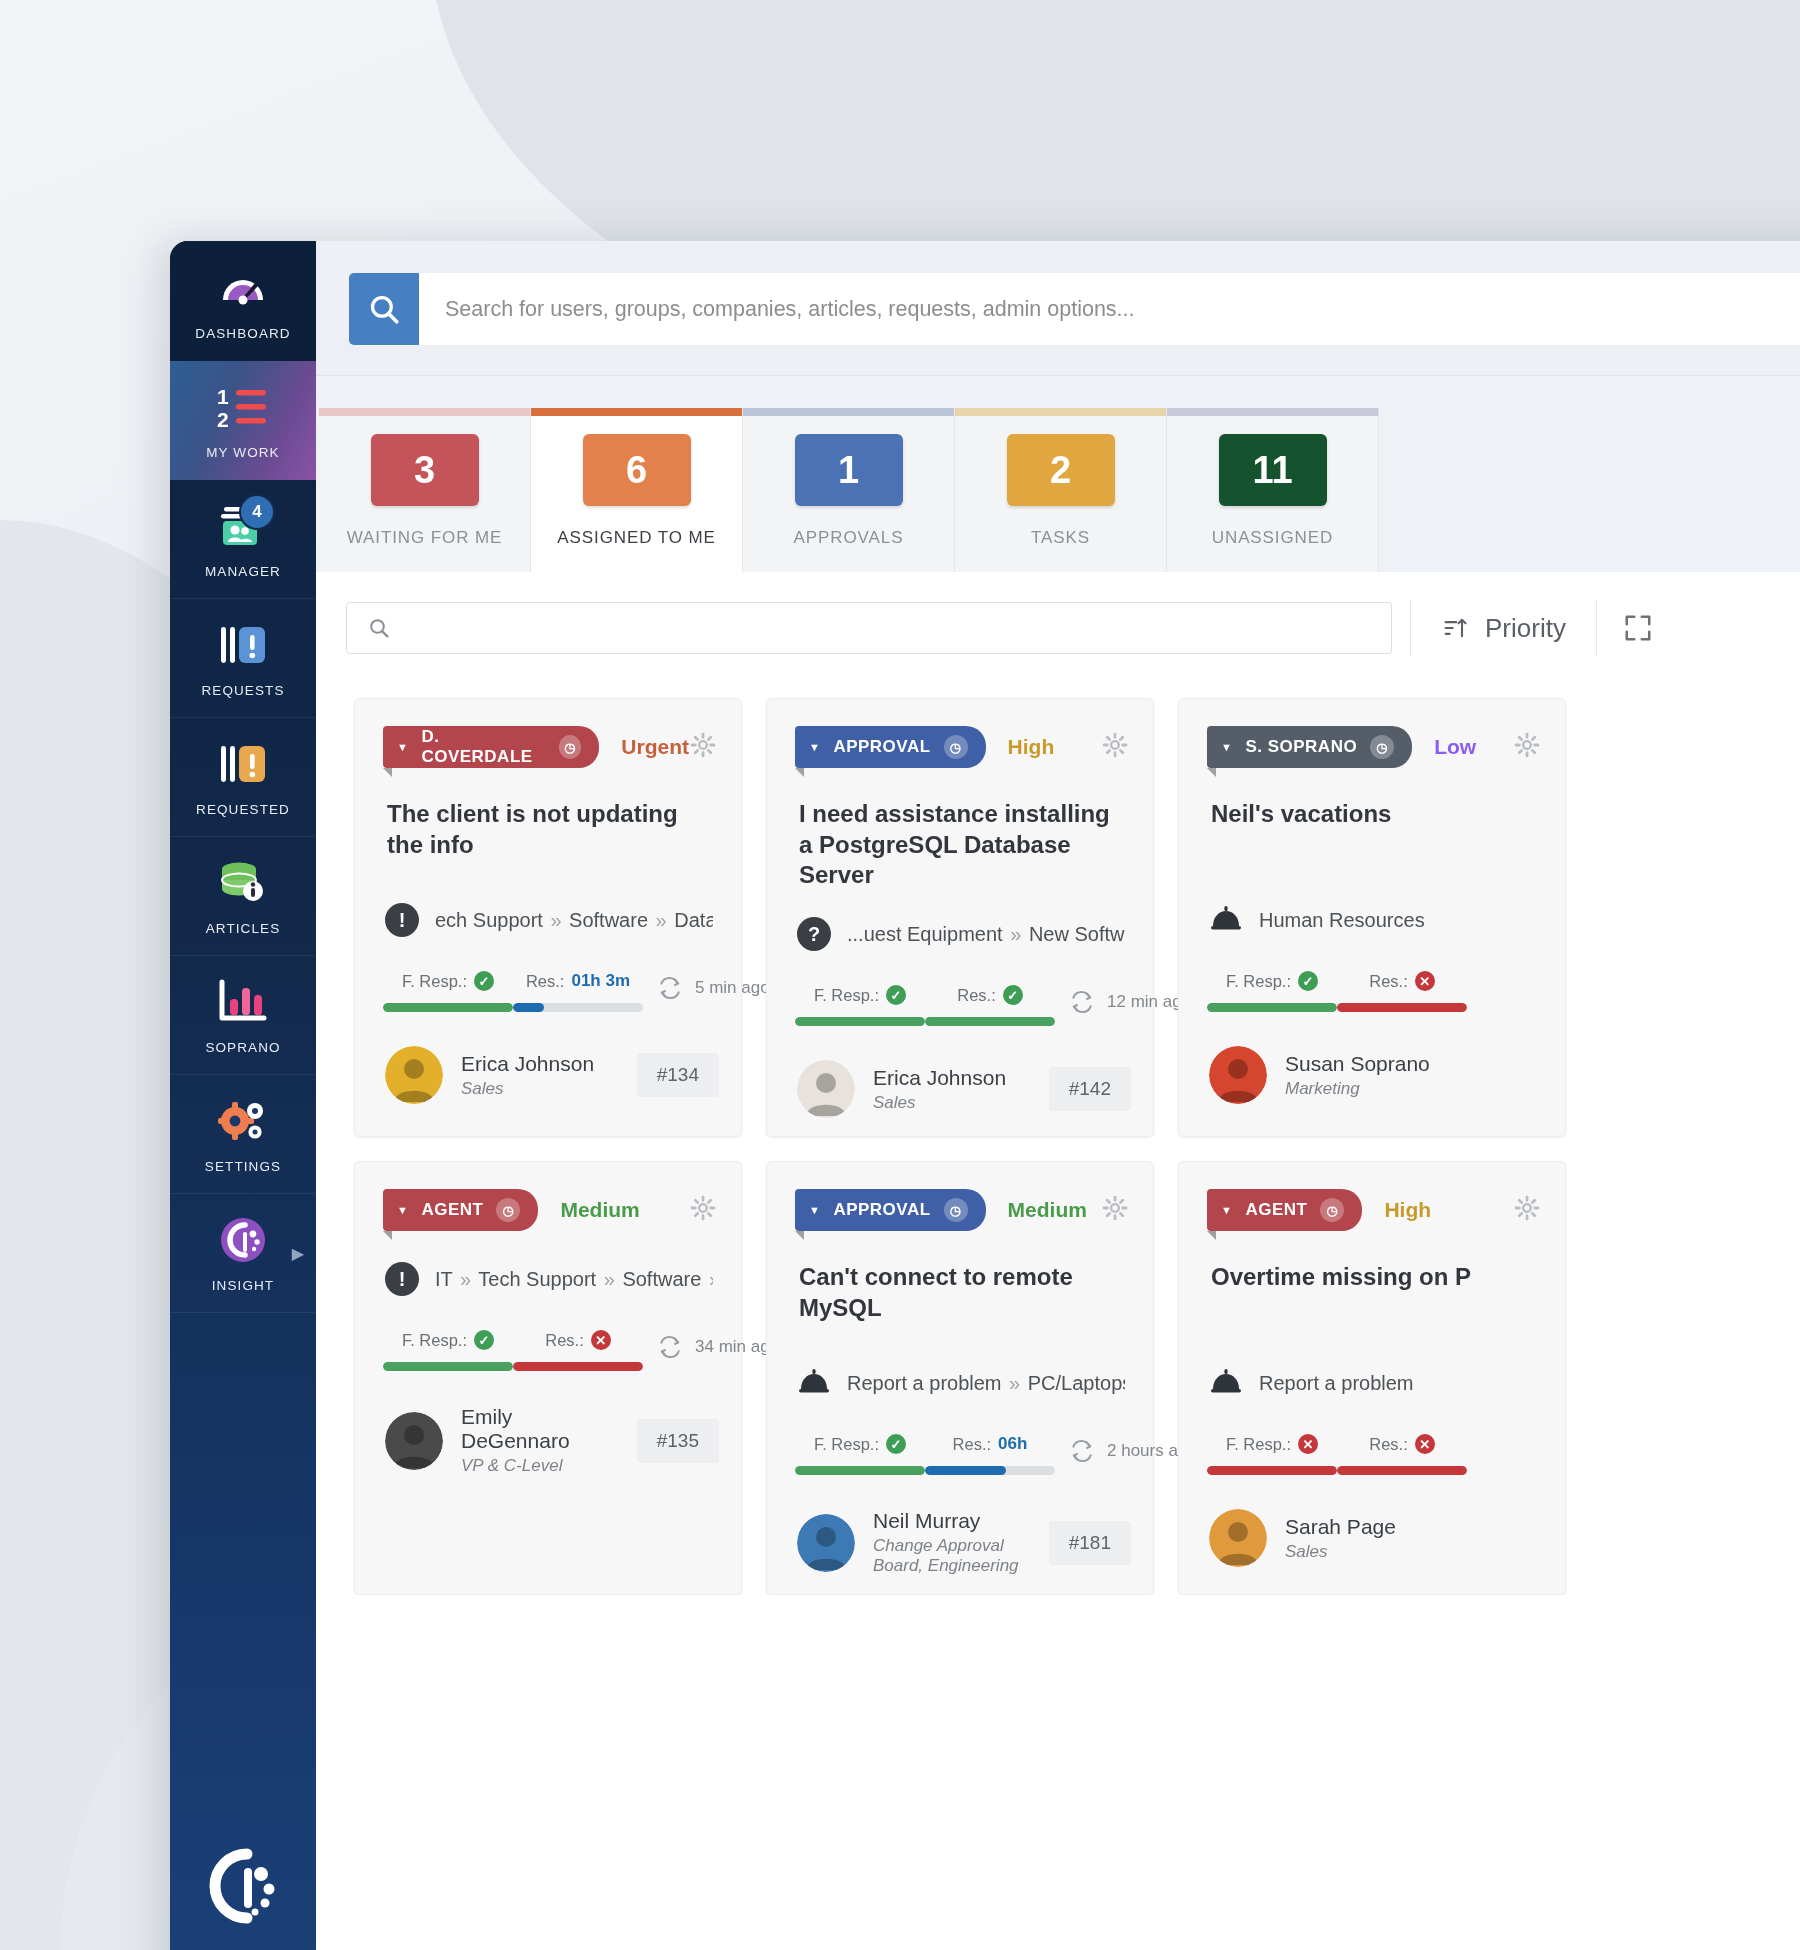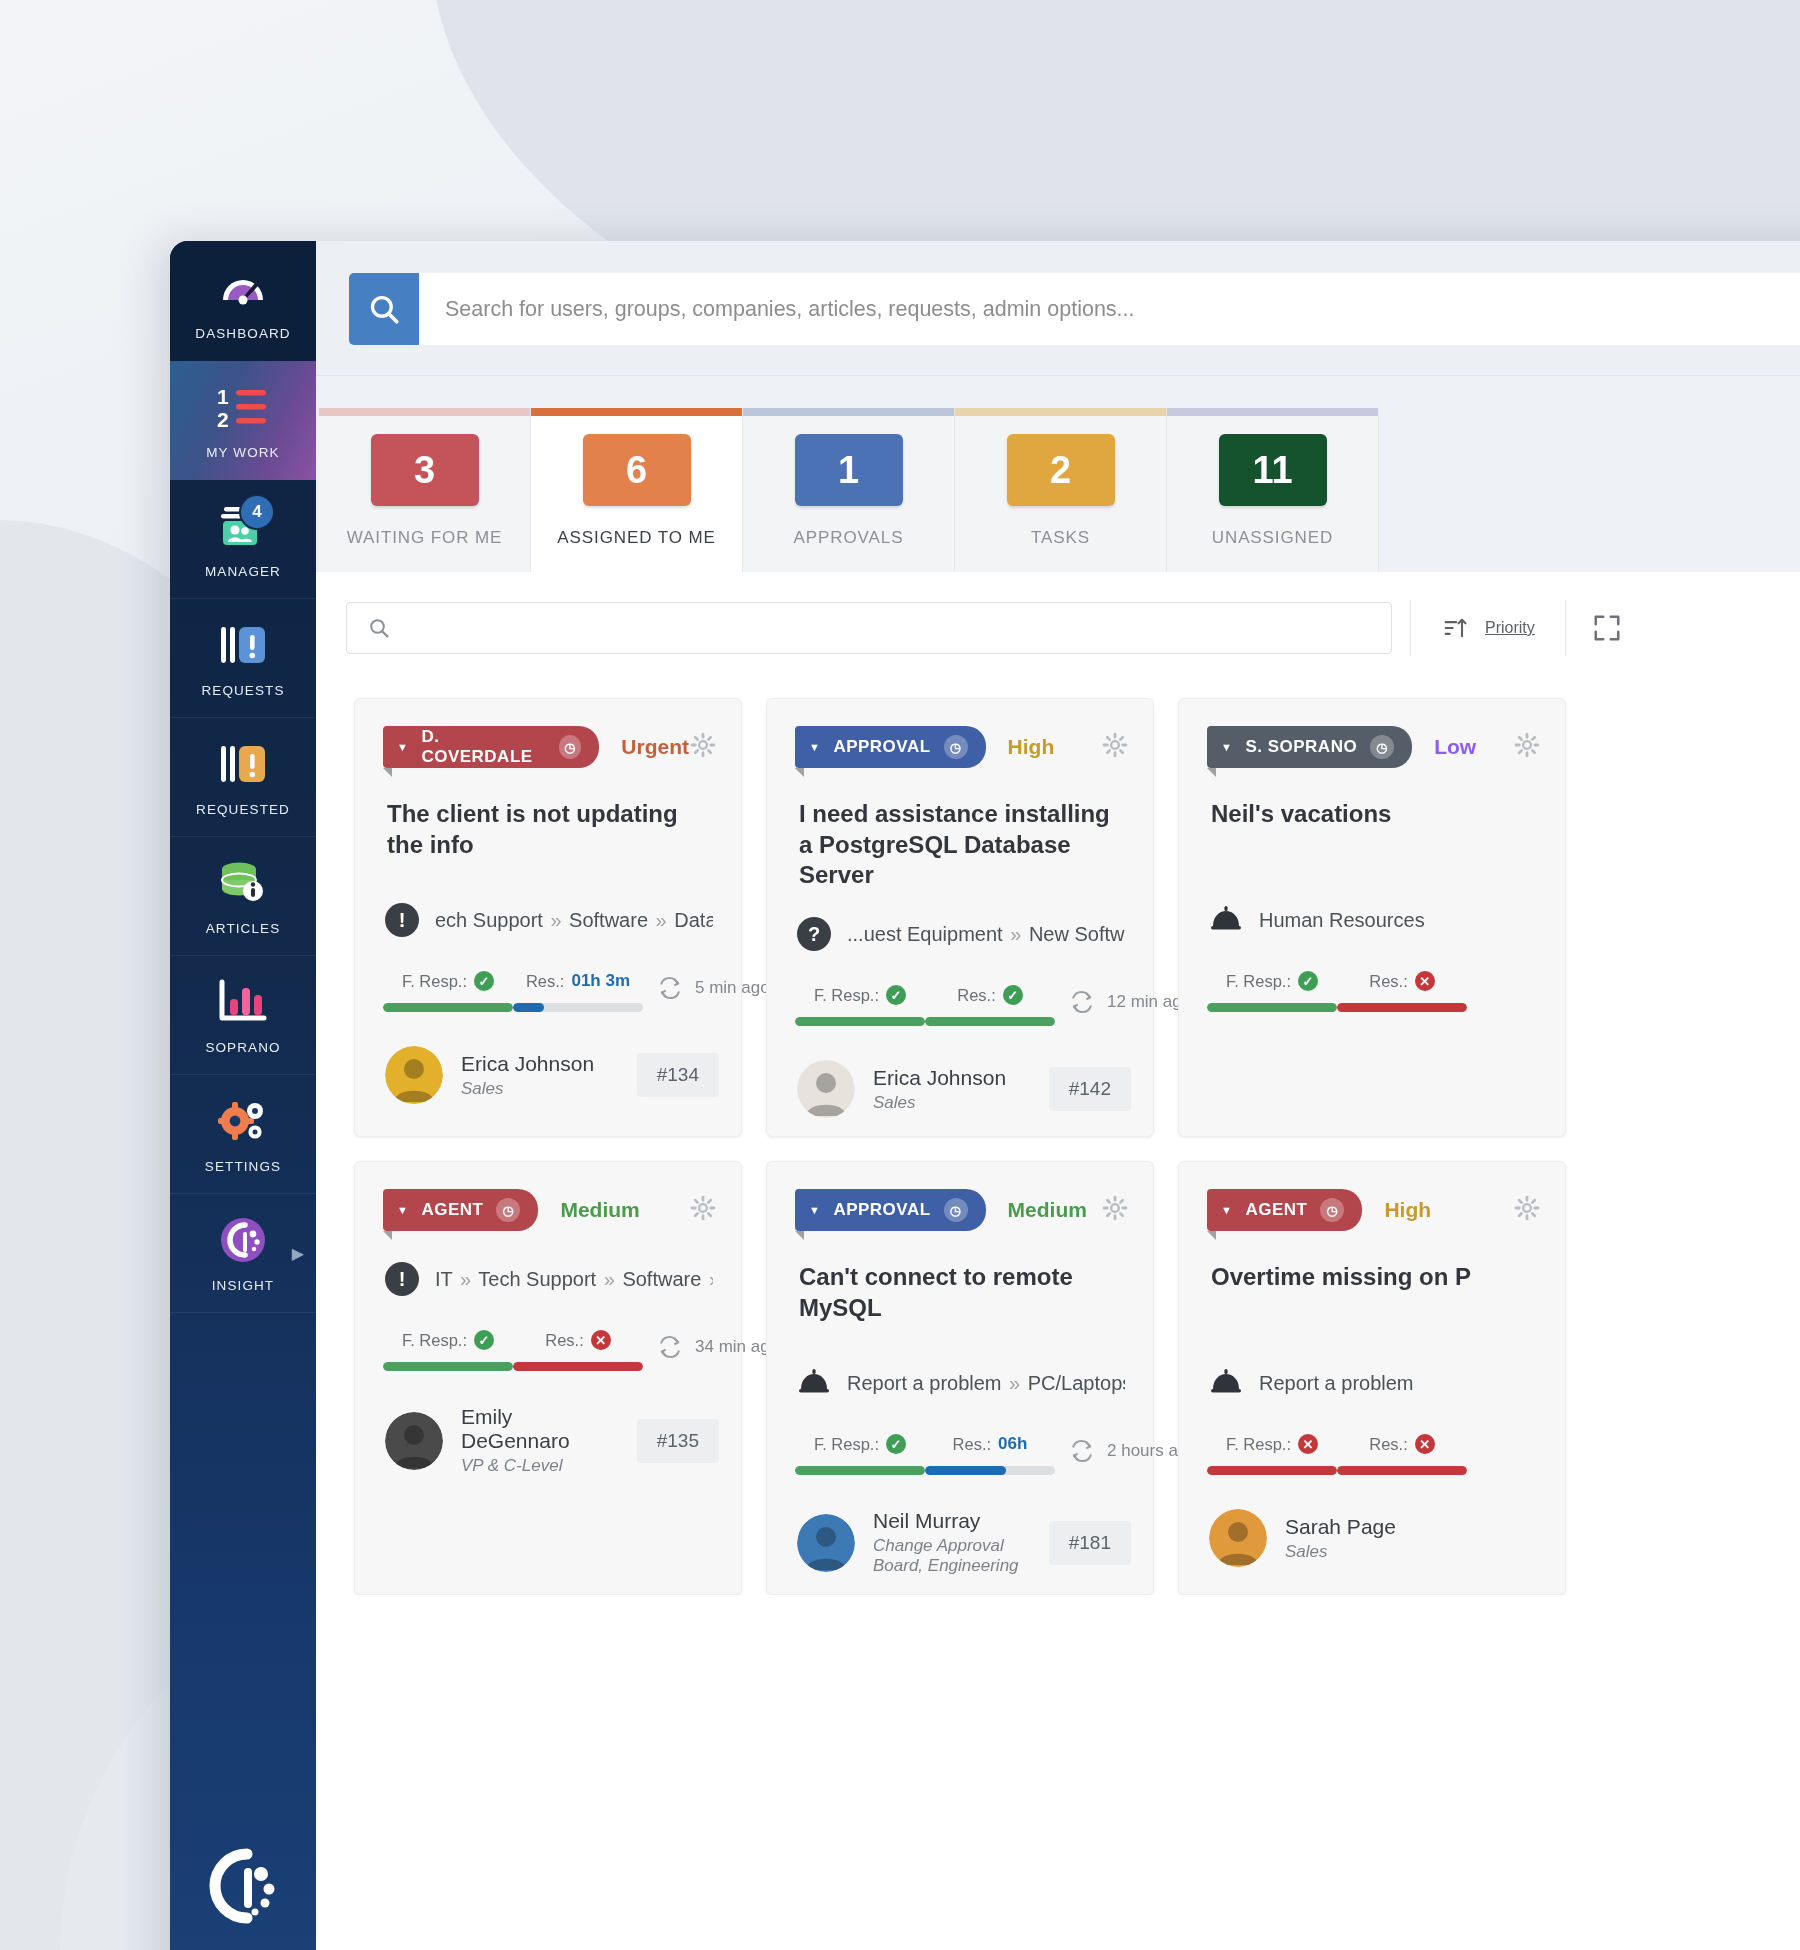--- a/index.html
+++ b/index.html
@@ -148,21 +148,21 @@
   .filter-search input {
     border: none; outline: none; flex:1; font-size: 18px; margin-left: 14px;
     font-family: "Liberation Sans", sans-serif;
   }
   .sort-btn {
     display:flex; align-items:center; gap: 16px;
     padding: 0 30px; height: 56px;
     border-left: 1px solid #e3e6ea; border-right: 1px solid #e3e6ea;
     margin-left: 18px; cursor: pointer;
   }
-  .sort-label { font-size: 16px; color: #5b6067; text-decoration: underline; }
+  .sort-label { font-size: 26px; color: #5b6067; }
   .expand-btn { padding: 0 26px; cursor: pointer; display:flex;align-items:center;}
 
   
   .cards {
     display: flex; flex-wrap: wrap; gap: 24px;
     padding: 16px 0 0 38px; overflow: hidden;
   }
   .card {
     width: 388px; flex: 0 0 388px;
     background: #f7f7f7; border: 1px solid #ededed;
@@ -602,20 +602,31 @@
               <div class="sla">
                 <div class="sla-head">
                   <span>Res.:</span>
                   <span class="dot-bad">✕</span>
                 </div>
                 <div class="sla-track">
                   <div class="sla-fill" style="width:100%;background:#c4373b"></div>
                 </div>
               </div>
             </div>
+            <div class="foot">
+              <span class="avatar"><svg width="58" height="58" viewBox="0 0 58 58">
+                  <circle cx="29" cy="29" r="29" fill="#d5452f"></circle>
+                  <circle cx="29" cy="23" r="10" fill="rgba(0,0,0,.28)"></circle>
+                  <path d="M9 56 C9 41 49 41 49 56 Z" fill="rgba(0,0,0,.28)"></path>
+                </svg></span>
+              <span>
+                <div class="person-name">Susan Soprano</div>
+                <div class="person-role">Marketing</div>
+              </span>
+            </div>
           </div>
           <div class="card">
             <div class="ribbon-row">
               <div class="ribbon" style="background:#b3464c">
                 <span class="caret">▼</span>
                 <span>AGENT</span>
                 <span class="clock">◷</span>
               </div>
               <span class="priority" style="color:#4a9b4a">Medium</span>
               <span class="gear-btn"><svg width="28" height="28" viewBox="0 0 24 24">

